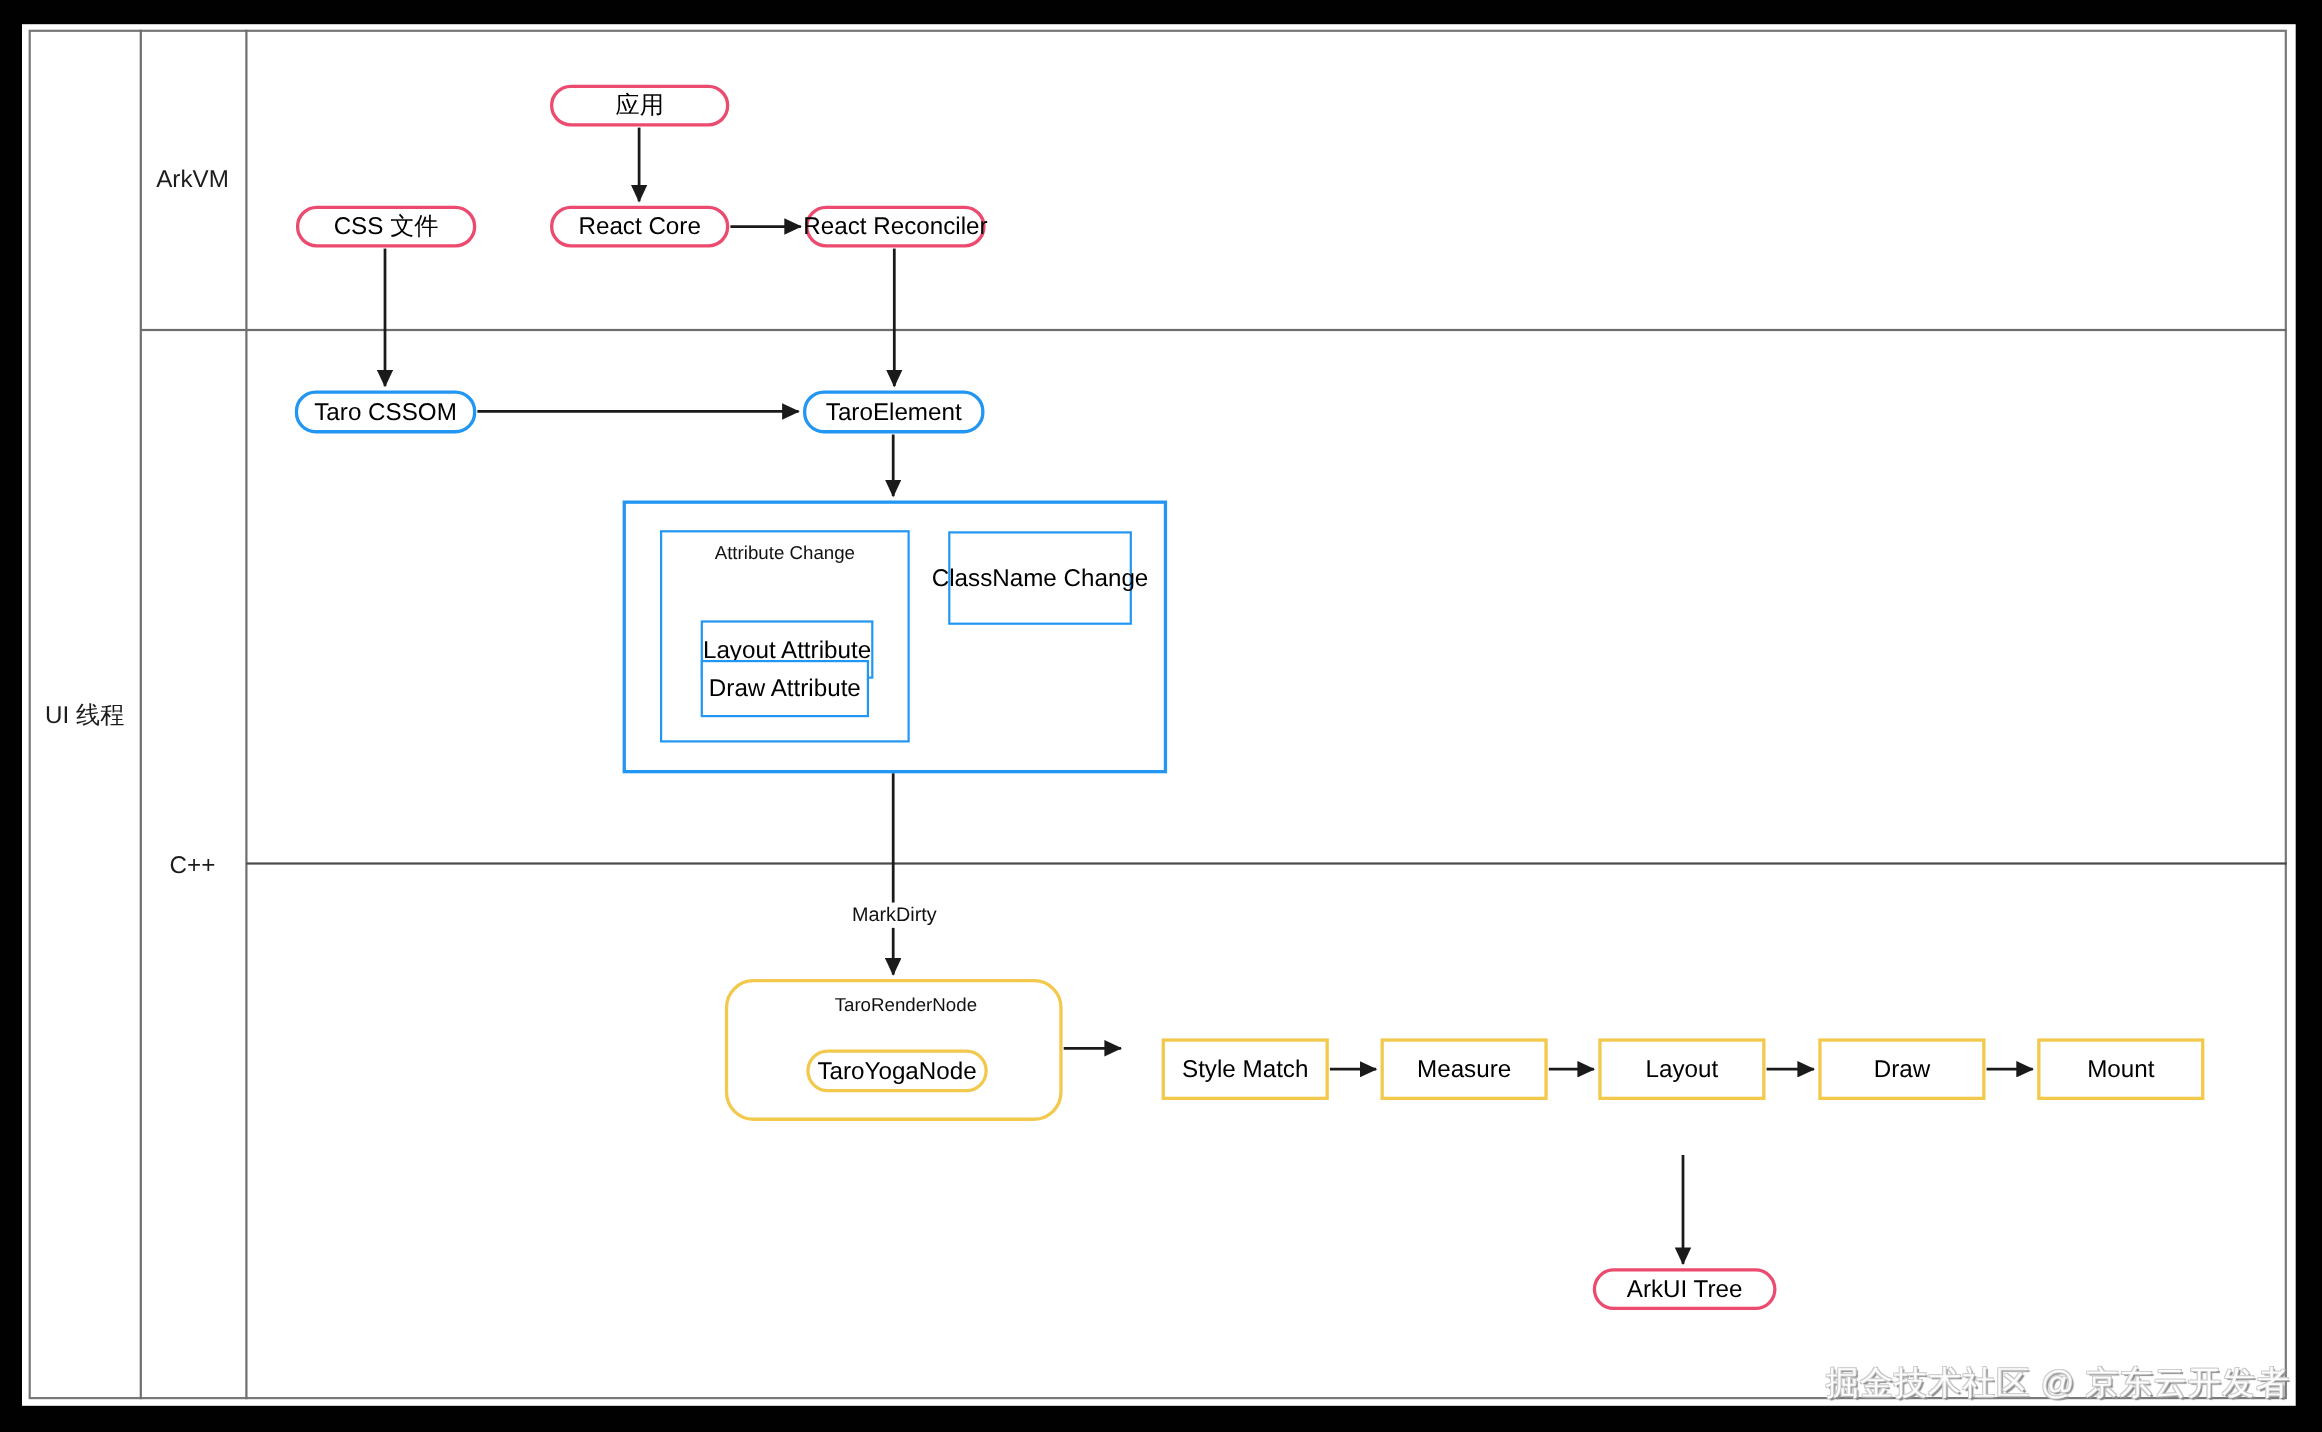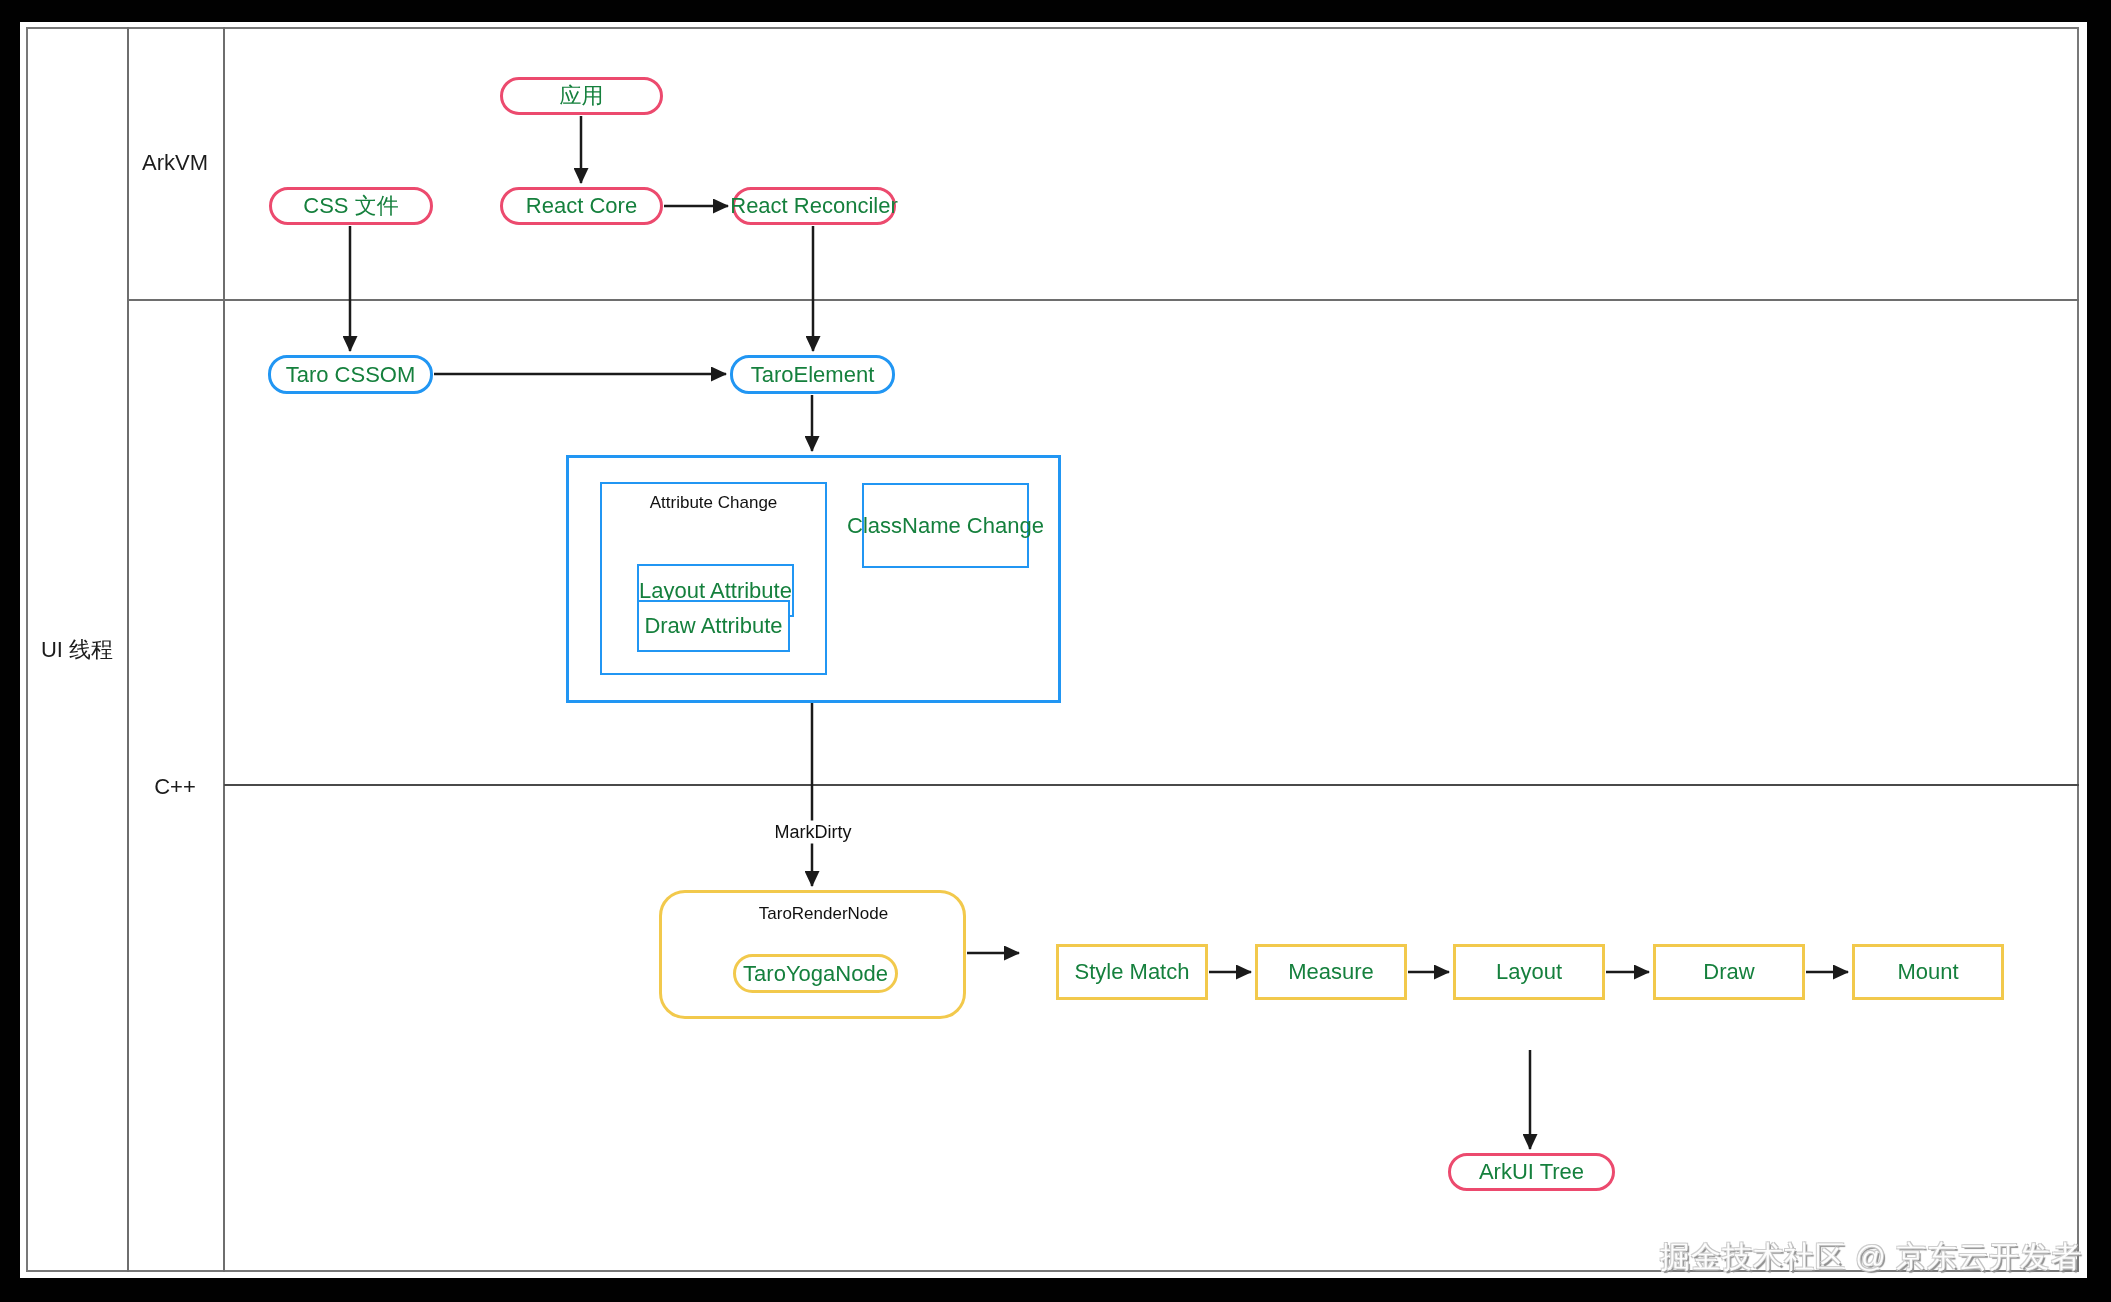--- a/index.html
+++ b/index.html
@@ -26,21 +26,21 @@
   #hline-cpp  { left:224px; top:784px; width:1855px; height:1.5px; background:#4a4a4a; }
 
   .lane-label {
     position:absolute; transform:translate(-50%,-50%);
     font-size:22px; color:#1c1c1c; white-space:nowrap;
   }
 
   .node {
     position:absolute; box-sizing:border-box; background:#fff;
     display:flex; align-items:center; justify-content:center;
-    font-size:22px; color:#15803d; white-space:nowrap; text-align:center;
+    font-size:22px; color:#000000; white-space:nowrap; text-align:center;
   }
   .pill-pink   { border:3px solid #ec4a6e; border-radius:19px; }
   .pill-blue   { border:3px solid #2196f3; border-radius:19px; }
   .pill-yellow { border:3px solid #f2c94c; border-radius:20px; }
   .rect-blue   { border:2px solid #2196f3; }
   .rect-blue-thick { border:3px solid #2196f3; }
   .rect-yellow { border:3px solid #f2c94c; }
 
   .container-box { position:absolute; box-sizing:border-box; background:#fff; }
   .container-label-center {

